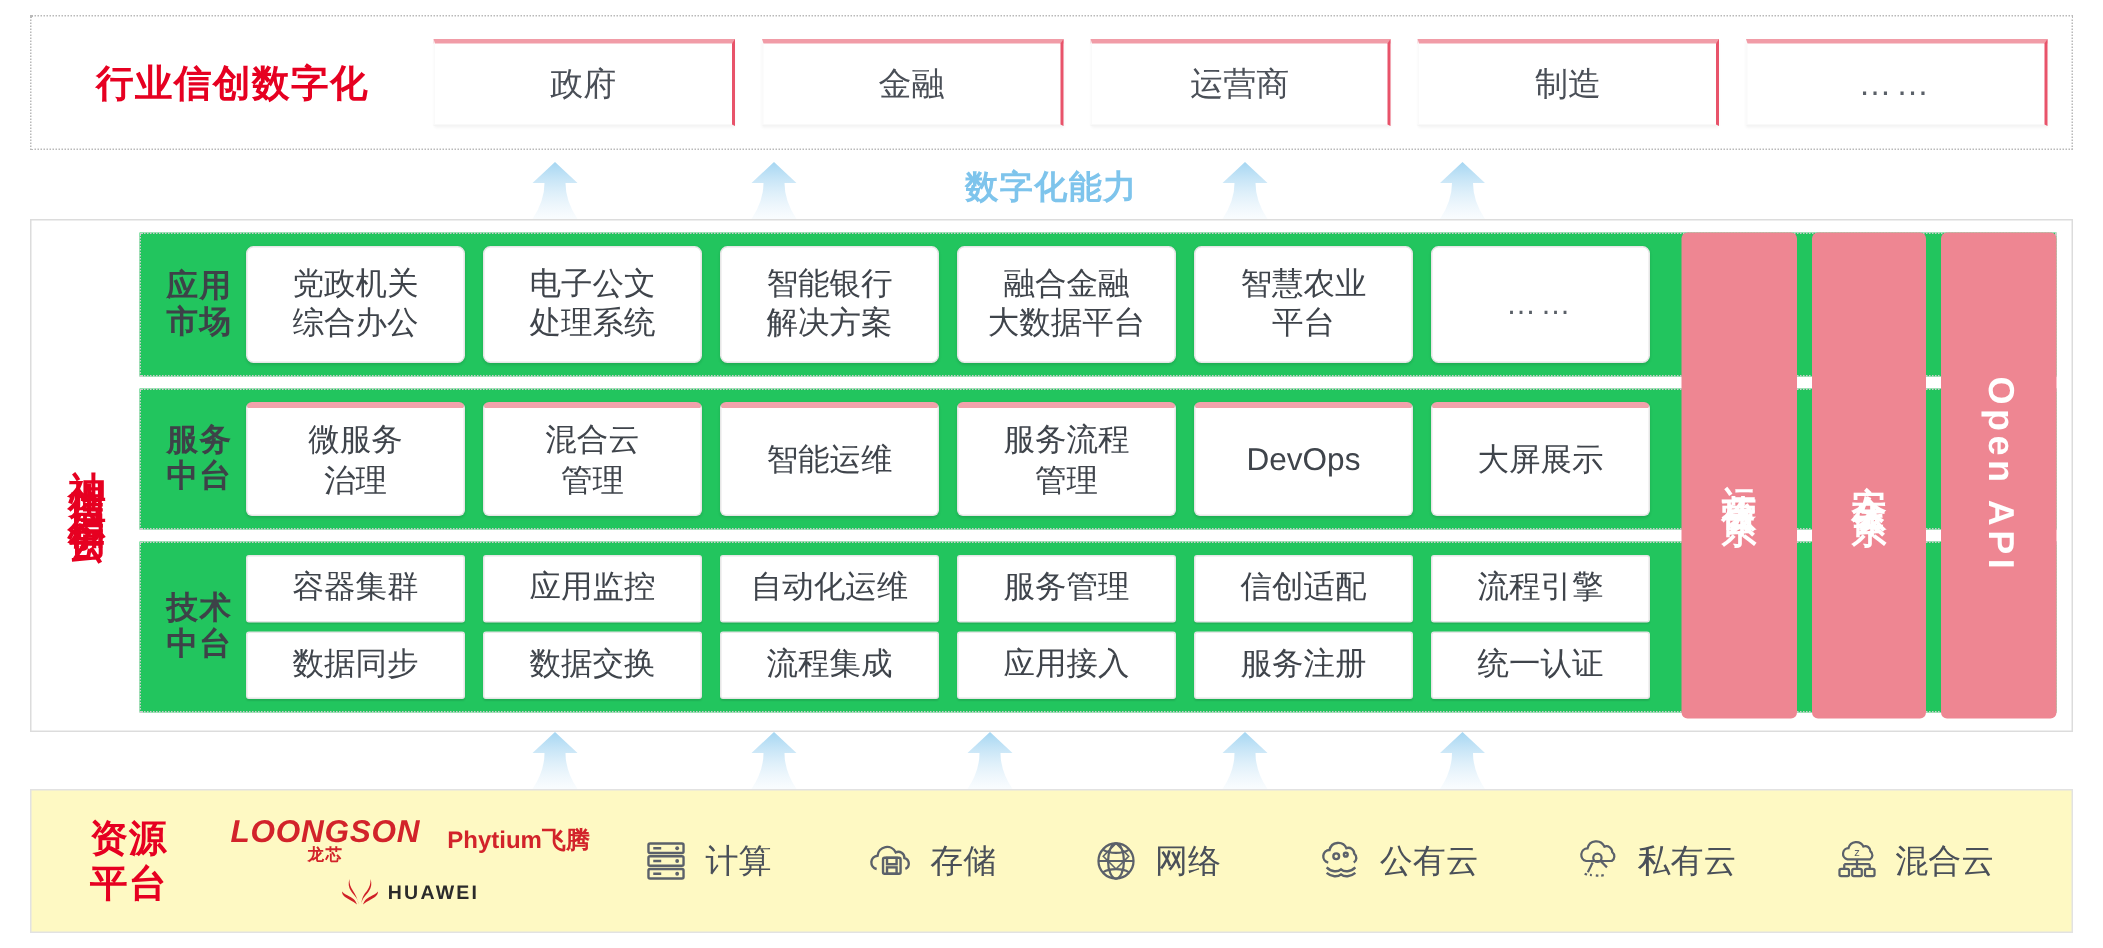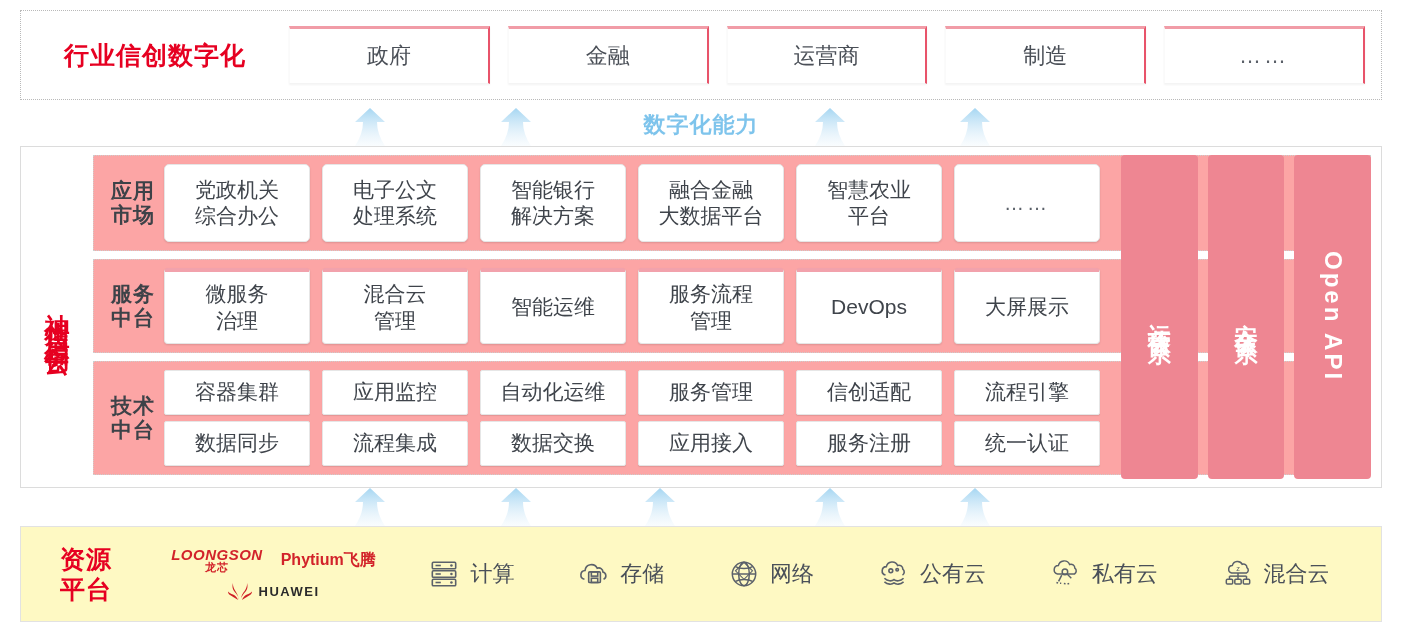--- a/index.html
+++ b/index.html
@@ -64,21 +64,21 @@
   .cloud-title span{
     color:#e60021; font-size:25px; font-weight:bold;
     writing-mode:vertical-rl; text-orientation:upright;
     letter-spacing:7px; line-height:1;
   }
   .cloud-inner{
     flex:1; position:relative; padding:8px 10px 8px 0;
     display:flex; flex-direction:column; gap:8px;
   }
   .layer-row{
-    background:#fca5a5; border:1px dotted #cdcdcd;
+    background:#22c55e; border:1px dotted #cdcdcd;
     display:flex; align-items:center;
     padding:8px 10px 8px 8px;
   }
   .layer-row.r1{ height:96px; }
   .layer-row.r2{ height:94px; }
   .layer-row.r3{ height:114px; }
   .layer-label{
     width:62px; flex:none; text-align:center;
     color:#3d4248; font-size:21px; font-weight:bold; line-height:1.15;
     letter-spacing:1px;
@@ -137,21 +137,21 @@
     color:#e60021; font-size:25px; font-weight:bold; line-height:1.2;
     letter-spacing:1px;
   }
   .res-logos{
     width:245px; display:flex; flex-direction:column;
     align-items:center; justify-content:center; gap:8px;
   }
   .logo-line{ display:flex; align-items:center; justify-content:center; gap:18px; }
   .logo-loongson{ text-align:center; line-height:1; }
   .logo-loongson .en{
-    font-size:15px; font-weight:bold; font-style:italic; color:#d2232a;
+    font-size:21px; font-weight:bold; font-style:italic; color:#d2232a;
     letter-spacing:.5px;
   }
   .logo-loongson .cn{ font-size:11px; color:#d2232a; font-weight:bold; letter-spacing:1px; }
   .logo-phytium{ font-size:16px; font-weight:bold; color:#d2232a; letter-spacing:0; }
   .logo-huawei{ display:flex; align-items:center; gap:7px; }
   .logo-huawei .mark{ width:24px; height:20px; }
   .logo-huawei .txt{ font-size:13px; font-weight:bold; color:#2b2b2b; letter-spacing:1.5px; }
 
   .res-items{ flex:1; display:flex; align-items:center; justify-content:space-around; padding-right:20px; }
   .res-item{ display:flex; align-items:center; gap:9px; }
@@ -262,22 +262,22 @@
           <div class="cell-line">
             <div class="cell plain">容器集群</div>
             <div class="cell plain">应用监控</div>
             <div class="cell plain">自动化运维</div>
             <div class="cell plain">服务管理</div>
             <div class="cell plain">信创适配</div>
             <div class="cell plain">流程引擎</div>
           </div>
           <div class="cell-line">
             <div class="cell plain">数据同步</div>
+            <div class="cell plain">数据交换</div>
             <div class="cell plain">流程集成</div>
-            <div class="cell plain">数据交换</div>
             <div class="cell plain">应用接入</div>
             <div class="cell plain">服务注册</div>
             <div class="cell plain">统一认证</div>
           </div>
         </div>
       </div>
 
       <div class="pillars">
         <div class="pillar">
           <span>运营体系</span>

